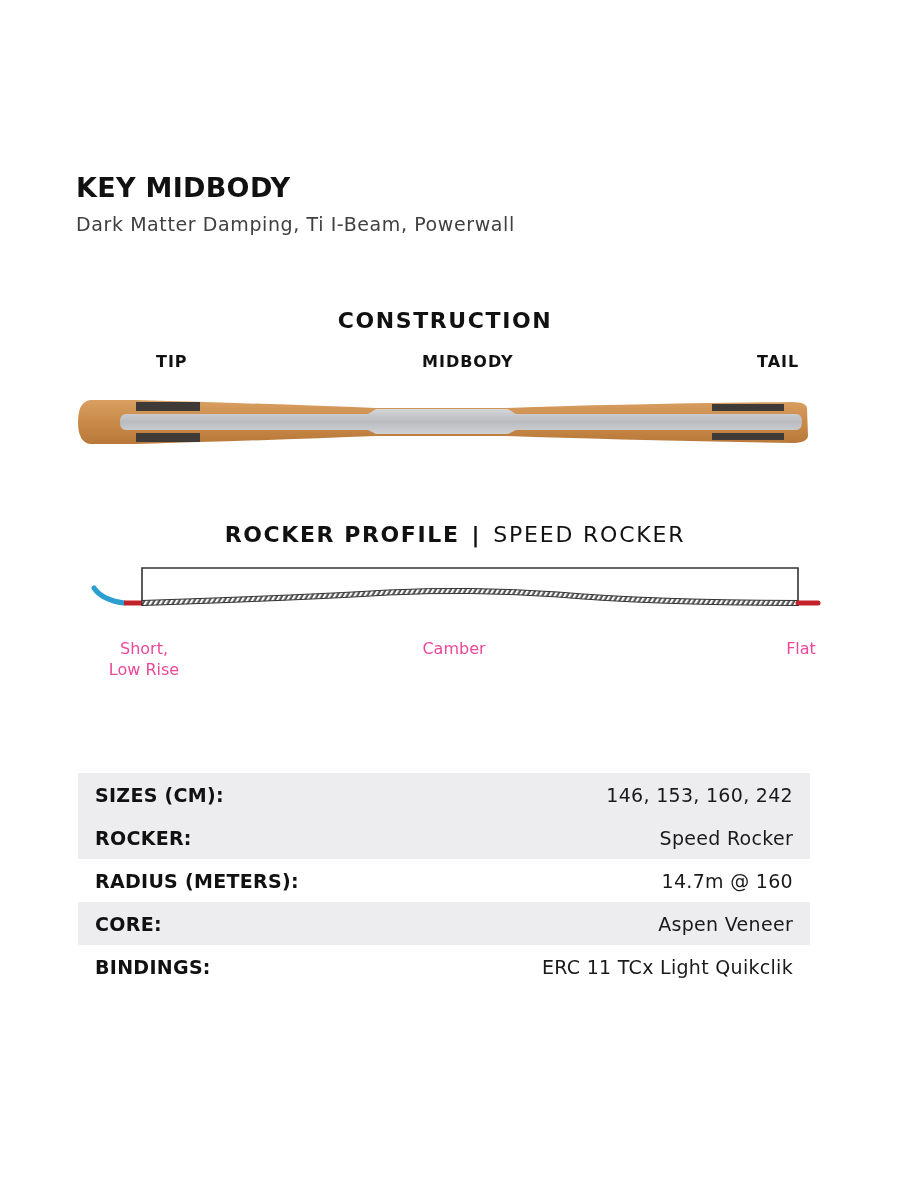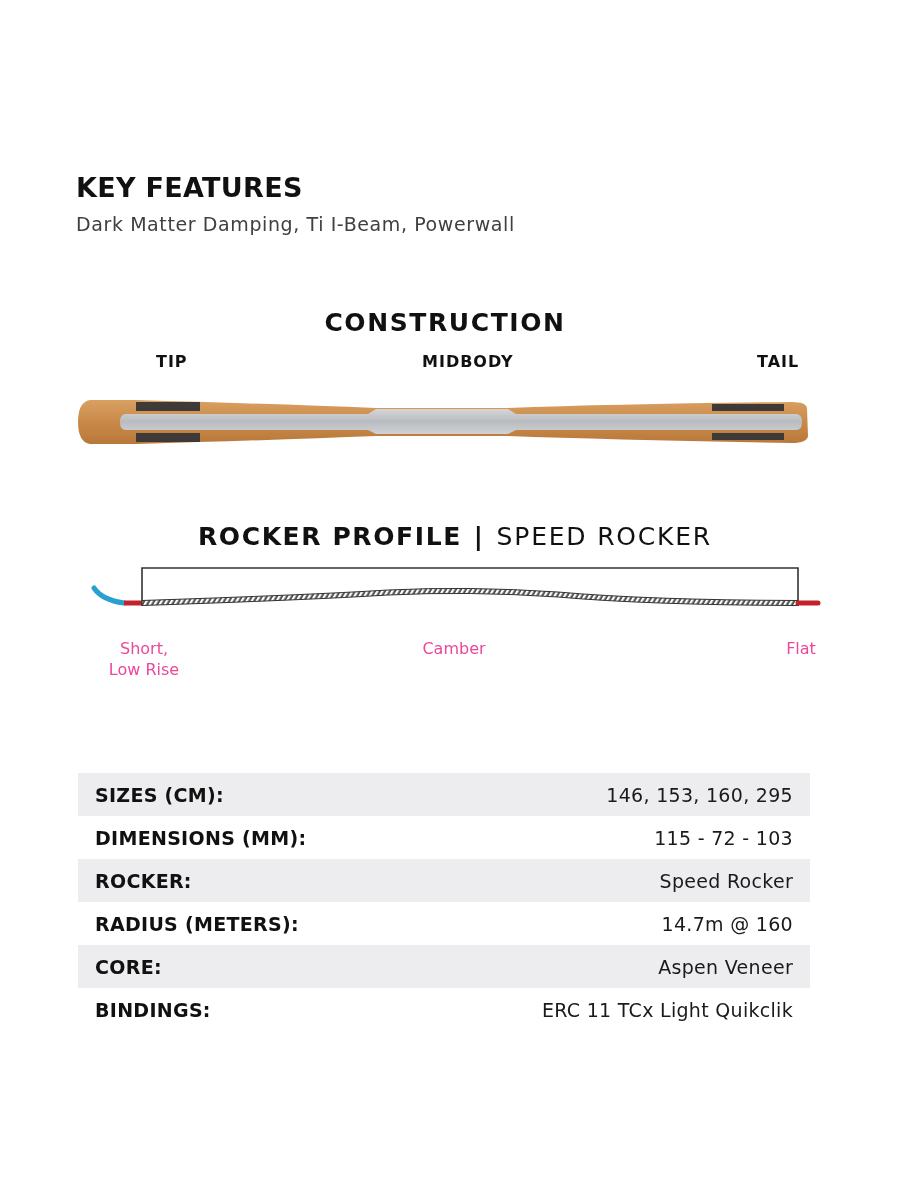--- a/index.html
+++ b/index.html
@@ -9,21 +9,21 @@
     }
     .abs { position: absolute; }
     #kf-title {
       left: 76px; top: 172px; font-size: 27px; font-weight: bold;
       letter-spacing: 0.3px; color: #111;
     }
     #kf-desc {
       left: 76px; top: 213px; font-size: 19px; letter-spacing: 0.6px; color: #404040;
     }
     .sec-heading {
-      font-size: 25px; font-weight: bold; letter-spacing: 1.6px; color: #111;
+      font-size: 22px; font-weight: bold; letter-spacing: 1.6px; color: #111;
       white-space: nowrap;
     }
     #construction-heading { left: 0; width: 890px; text-align: center; top: 308px; }
     .zone-label { font-size: 16px; font-weight: bold; letter-spacing: 1px; top: 352px; margin-left: 20px; }
     #zone-tip { left: 136px; }
     #zone-mid { left: 402px; }
     #zone-tail { left: 737px; }
     #ski-diagram { left: 76px; top: 396px; }
     #rocker-heading { left: 0; width: 910px; text-align: center; top: 522px; }
     #rocker-heading .sep { display: inline-block; margin: 0 12px; font-weight: bold; }
@@ -38,21 +38,21 @@
       height: 43px; display: flex; align-items: center; justify-content: space-between;
       padding: 0 17px; box-sizing: border-box;
     }
     .spec-row.shade { background: #ededef; }
     .spec-key { font-size: 19px; font-weight: bold; letter-spacing: 0.3px; color: #111; }
     .spec-val { font-size: 19px; color: #1a1a1a; letter-spacing: 0.3px; }
   </style>
 </head>
 <body>
 
-<div id="kf-title" class="abs">KEY FEATURES</div>
+<div id="kf-title" class="abs">KEY MIDBODY</div>
 <div id="kf-desc" class="abs">Dark Matter Damping, Ti I-Beam, Powerwall</div>
 
 <div id="construction-heading" class="abs sec-heading">CONSTRUCTION</div>
 <div id="zone-tip" class="abs zone-label">TIP</div>
 <div id="zone-mid" class="abs zone-label">MIDBODY</div>
 <div id="zone-tail" class="abs zone-label">TAIL</div>
 
 <div id="ski-diagram" class="abs">
   <svg width="734" height="52" viewBox="0 0 734 52" xmlns="http://www.w3.org/2000/svg">
     <defs>
@@ -107,25 +107,21 @@
 <div id="rl-tip" class="abs rocker-label">
   <div>Short,</div>
   <div>Low Rise</div>
 </div>
 <div id="rl-mid" class="abs rocker-label">Camber</div>
 <div id="rl-tail" class="abs rocker-label">Flat</div>
 
 <div id="specs" class="abs">
   <div class="spec-row shade">
     <span class="spec-key">SIZES (CM):</span>
-    <span class="spec-val">146, 153, 160, 295</span>
-  </div>
-  <div class="spec-row">
-    <span class="spec-key">DIMENSIONS (MM):</span>
-    <span class="spec-val">115 - 72 - 103</span>
+    <span class="spec-val">146, 153, 160, 242</span>
   </div>
   <div class="spec-row shade">
     <span class="spec-key">ROCKER:</span>
     <span class="spec-val">Speed Rocker</span>
   </div>
   <div class="spec-row">
     <span class="spec-key">RADIUS (METERS):</span>
     <span class="spec-val">14.7m @ 160</span>
   </div>
   <div class="spec-row shade">

